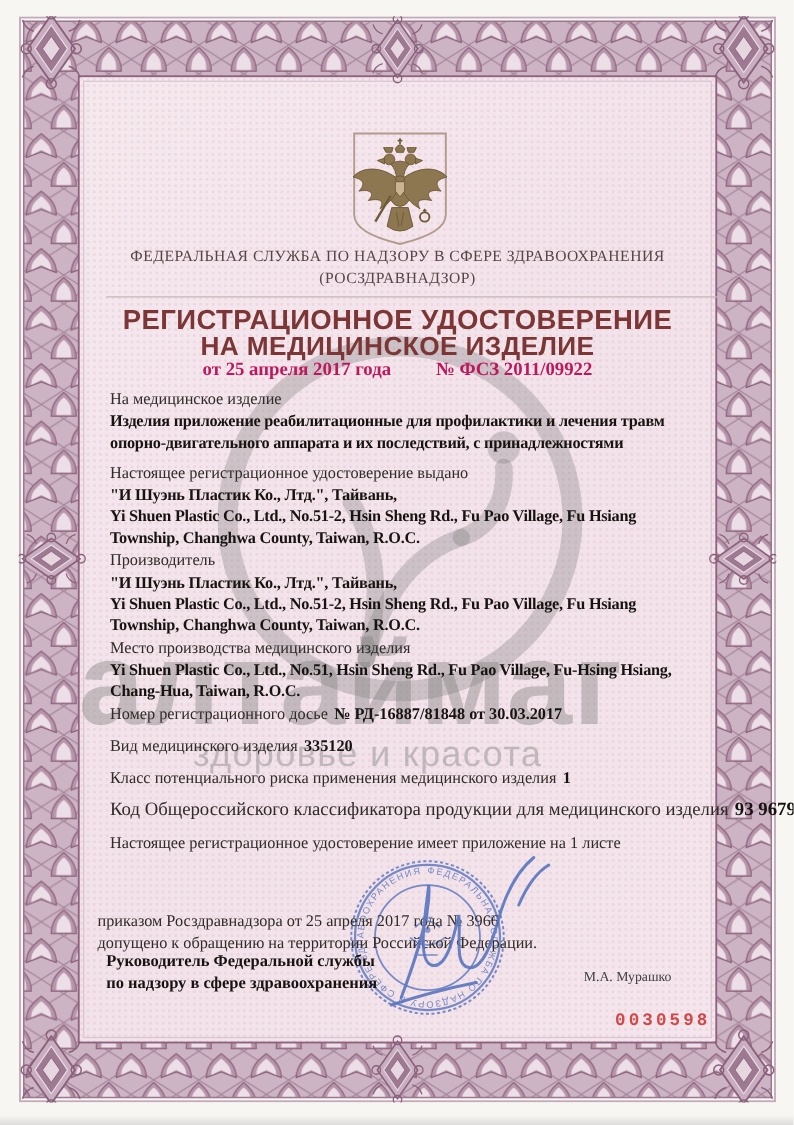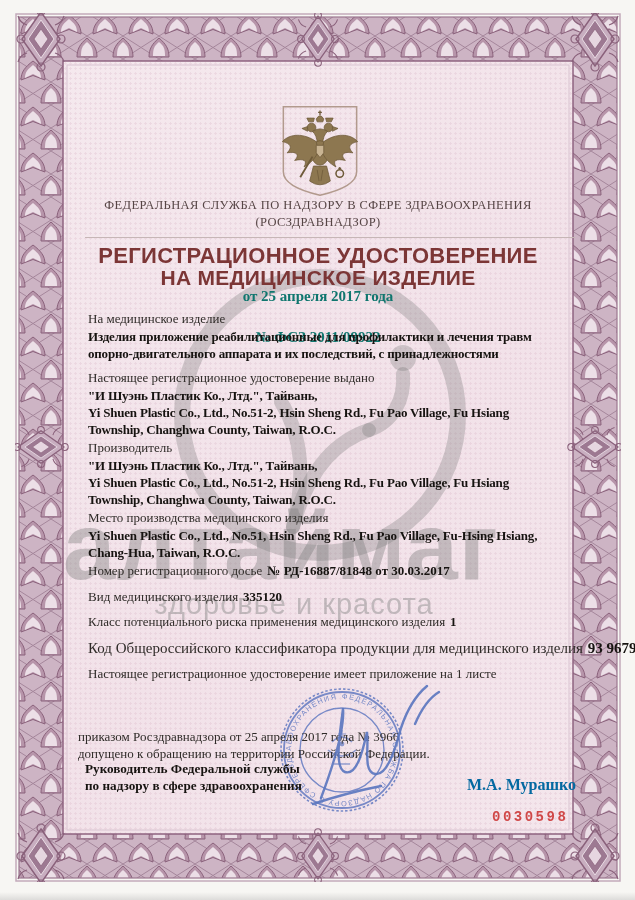--- a/index.html
+++ b/index.html
@@ -22,29 +22,29 @@
               font-family:"Liberation Sans",sans-serif;font-size:29px;letter-spacing:1px;
               color:rgba(138,138,138,.48);}
   
   .abs{position:absolute;z-index:4;}
   .center510{left:63px;width:510px;text-align:center;}
   .agency{font-size:12.5px;letter-spacing:.4px;color:#564545;}
   .divider{left:85px;top:237px;width:490px;height:1px;background:#c6b6b6;z-index:4;position:absolute;}
   .title{font-family:"Liberation Sans",sans-serif;font-weight:bold;color:#7c3636;letter-spacing:.3px;}
   .title1{font-size:22px;}
   .title2{font-size:21px;}
-  .dateline{display:flex;justify-content:center;gap:24px;font-weight:bold;font-size:15px;color:#0f766e;flex-direction:column;}
+  .dateline{display:flex;justify-content:center;gap:36px;font-weight:bold;font-size:15px;color:#be185d;}
   .col{left:88px;width:478px;}
   .lbl{font-size:13px;color:#2f2b28;}
   .bval{font-size:13px;font-weight:bold;color:#161310;letter-spacing:-.2px;line-height:17px;}
   .inline-b{font-weight:bold;color:#161310;margin-left:5px;text-align:right;}
   .nowrap{white-space:nowrap;font-size:15px;}
   .foot{font-size:13px;color:#2f2b28;}
   .foot-b{font-size:13.2px;font-weight:bold;color:#161310;}
-  .signer-name{font-size:16px;font-weight:bold;color:#0369a1;}
+  .signer-name{font-size:11px;font-weight:normal;color:#404040;}
   .serial{font-family:"Liberation Mono",monospace;font-weight:bold;font-size:14px;
           letter-spacing:2.5px;color:#d04848;}
   .stamp-svg{position:absolute;left:276px;top:684px;z-index:3;opacity:.9;}
   .sig-svg{position:absolute;left:303px;top:678px;z-index:5;}
   .eagle-svg{position:absolute;left:277px;top:104px;z-index:4;}
   .logo-svg{position:absolute;left:165px;top:262px;z-index:2;}
 </style>
 </head>
 <body>
 

